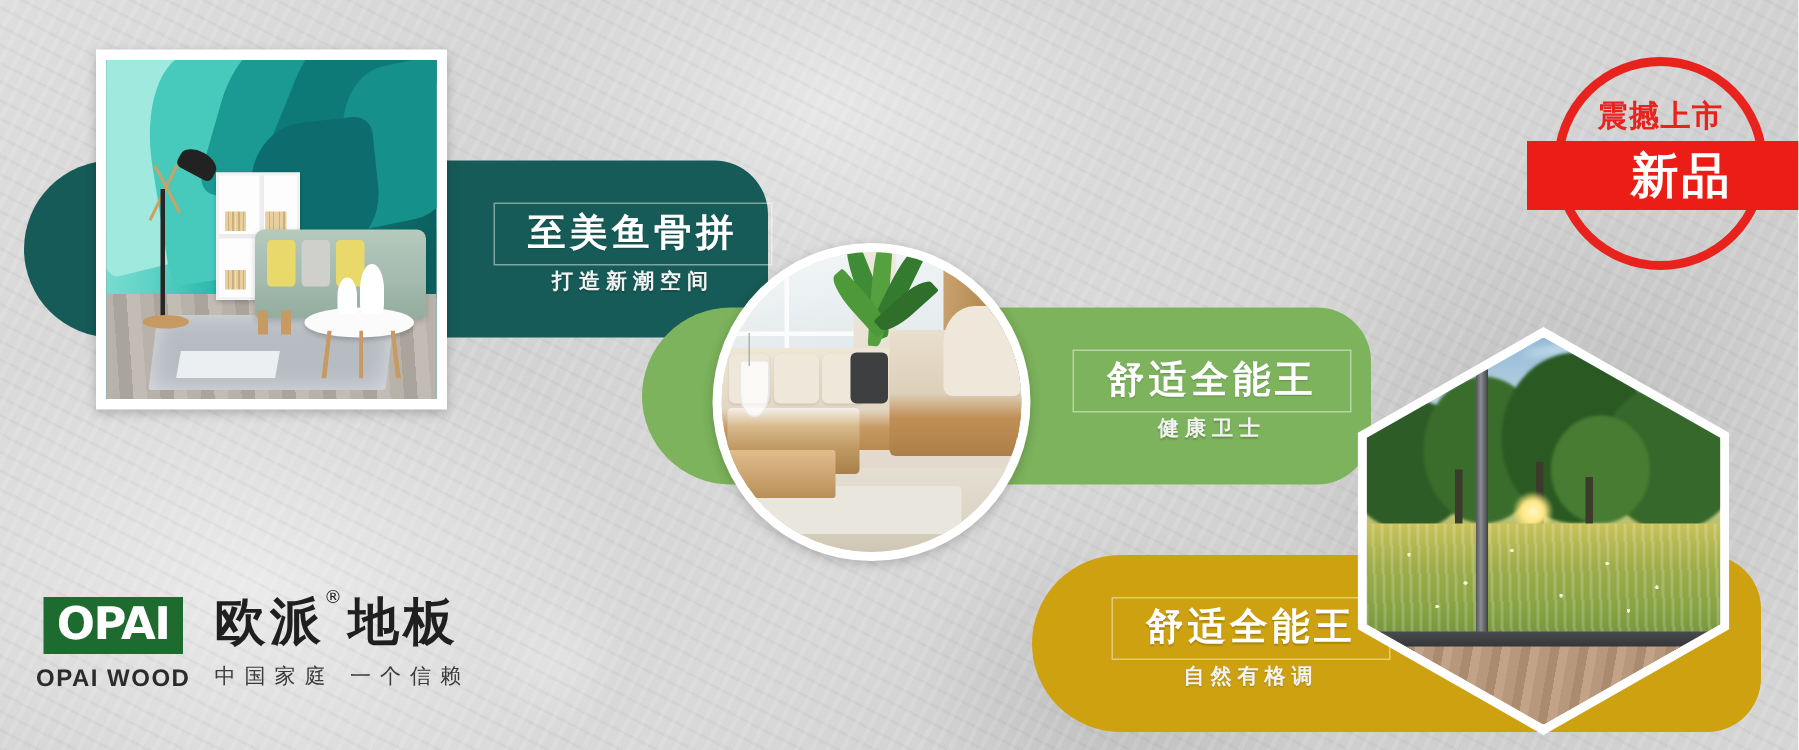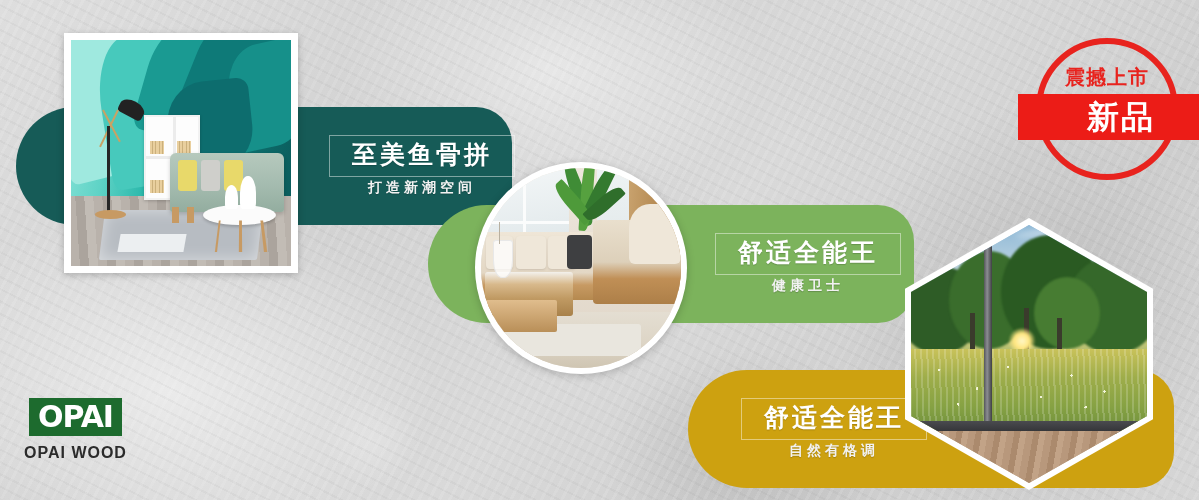--- a/index.html
+++ b/index.html
@@ -395,15 +395,21 @@
     </div>
   </div>
 
   <div id="logo">
     <div class="logo-left">
       <div class="logo-mark">
         <span>OPAI</span>
       </div>
       <div class="logo-en">OPAI WOOD</div>
     </div>
+    <div class="logo-right">
+      <div class="logo-cn">
+        <span>欧派</span><sup>®</sup><span>地板</span>
+      </div>
+      <div class="logo-slogan">中国家庭  一个信赖</div>
+    </div>
   </div>
 
 </div>
 
 </body></html>

